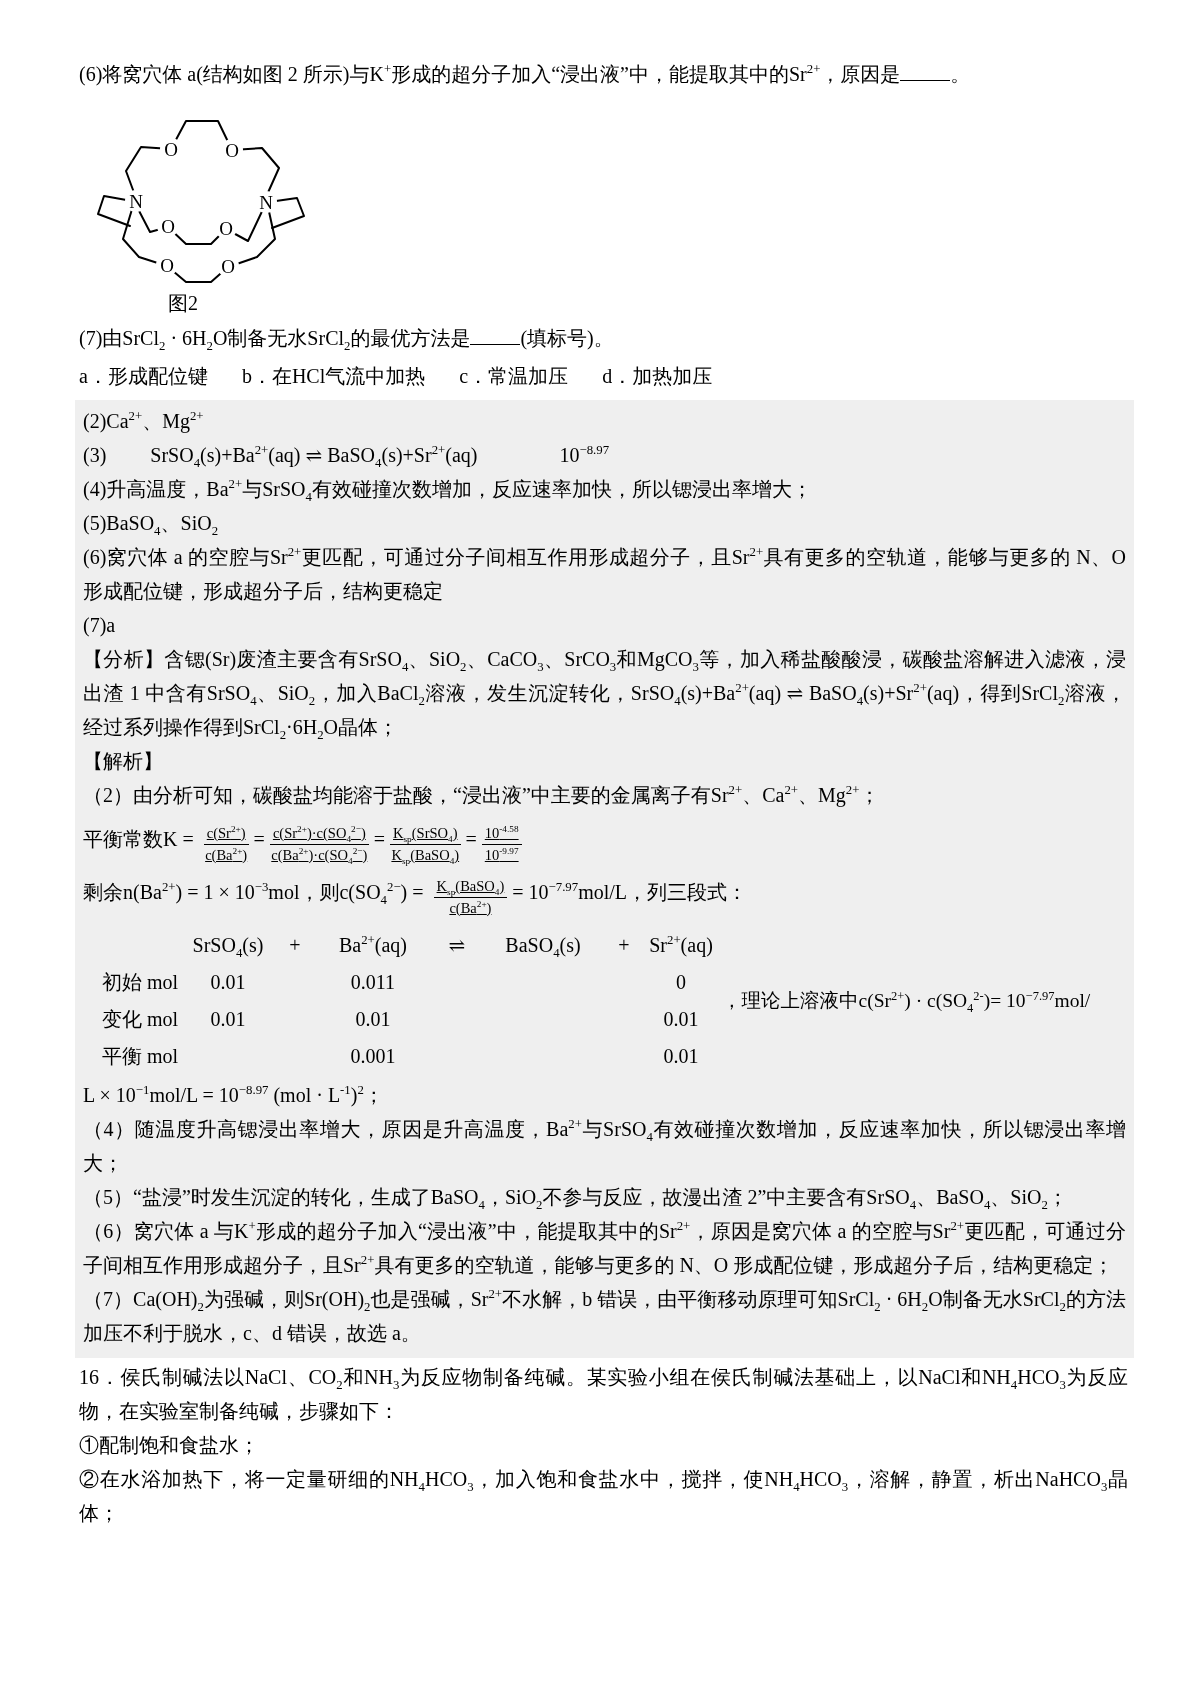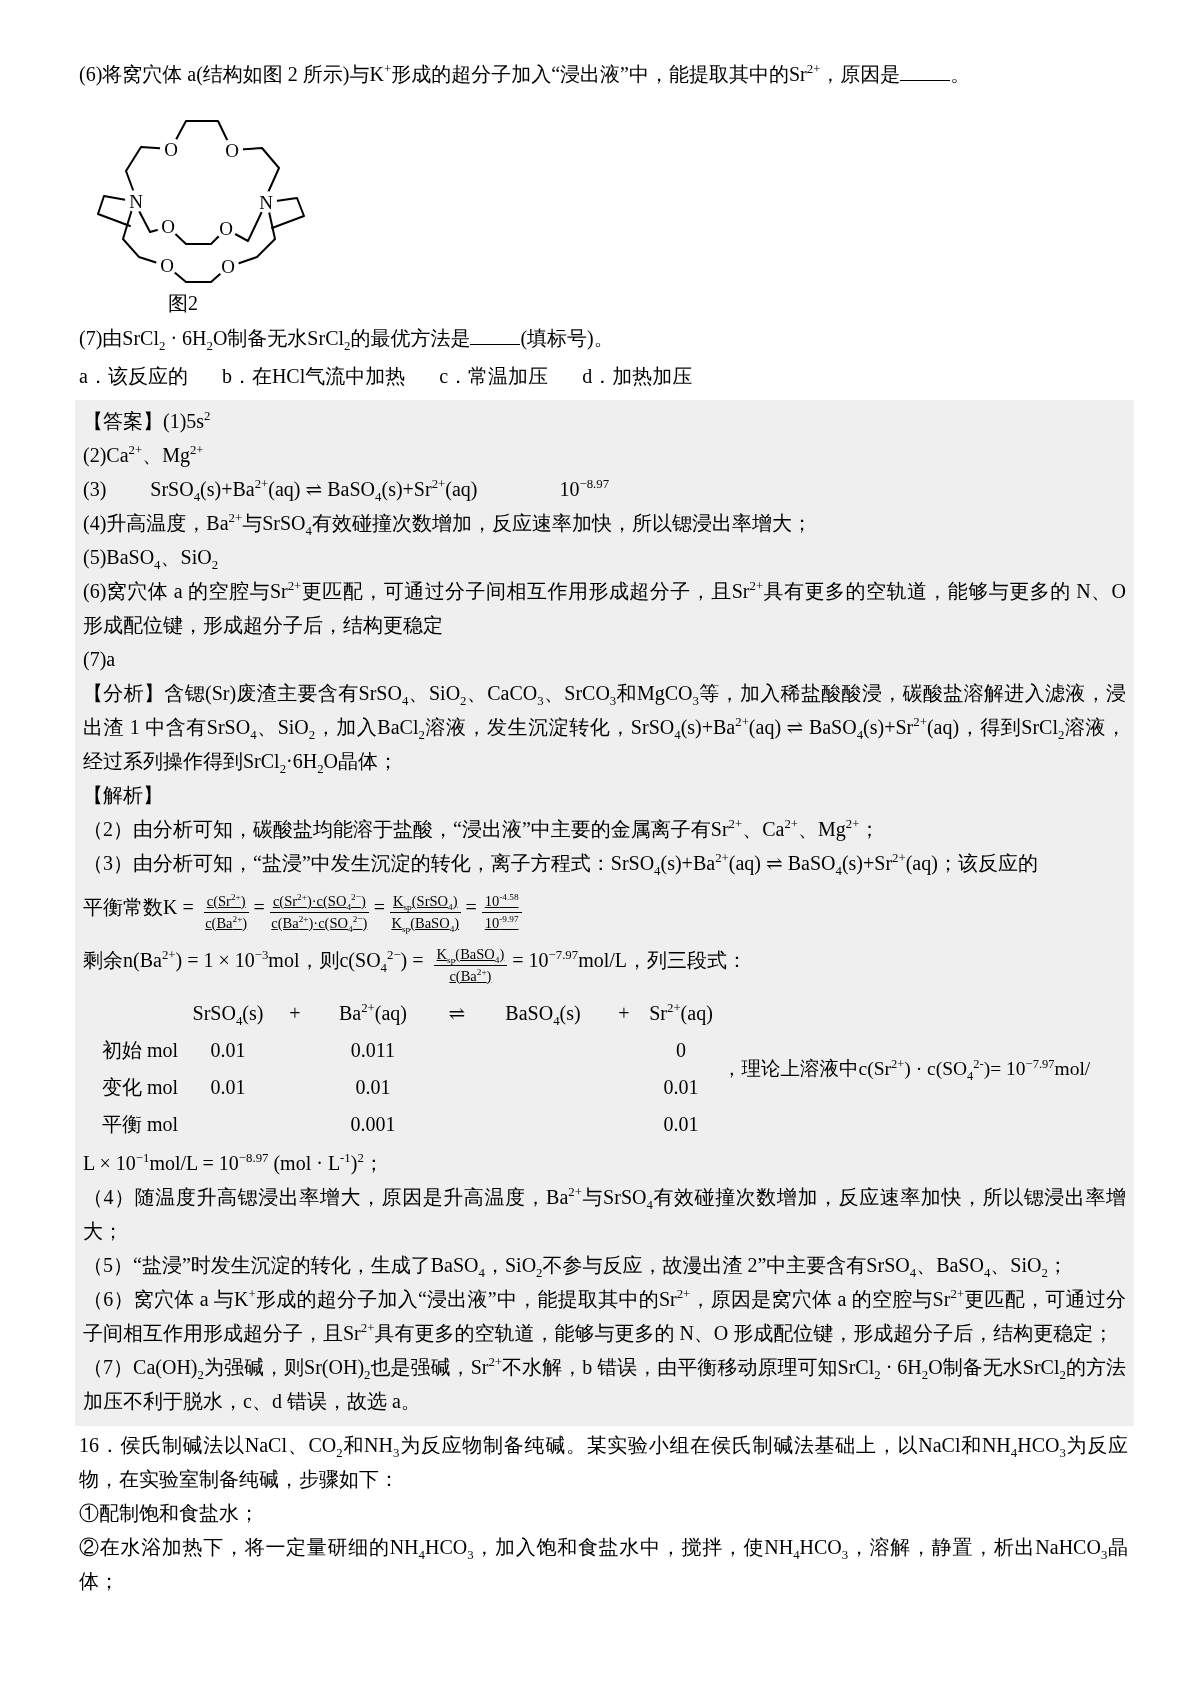--- a/index.html
+++ b/index.html
@@ -80,39 +80,37 @@
       </g>
     </svg>
     <div class="figcaption">图2</div>
   </div>
 
   <p class="line top-line mt2">
     <span>(7)由SrCl<sub>2</sub> · 6H<sub>2</sub>O制备无水SrCl<sub>2</sub>的最优方法是</span><span class="blank"></span><span>(填标号)。</span>
   </p>
 
   <p class="line top-line opts">
-    <span class="opt">a．该反应的</span><span class="opt">b．在HCl气流中加热</span><span class="opt">c．常温加压</span><span class="opt">d．加热加压</span>
+    <span class="opt">a．形成配位键</span><span class="opt">b．在HCl气流中加热</span><span class="opt">c．常温加压</span><span class="opt">d．加热加压</span>
   </p>
 
   <div class="answer-block">
-    <p class="line"><span>【答案】</span><span>(1)5s<sup>2</sup></span></p>
     <p class="line">(2)Ca<sup>2+</sup>、Mg<sup>2+</sup></p>
     <p class="line">
       <span>(3)</span><span class="a3-eq">SrSO<sub>4</sub>(s)+Ba<sup>2+</sup>(aq) ⇌ BaSO<sub>4</sub>(s)+Sr<sup>2+</sup>(aq)</span><span class="a3-k">10<sup>−8.97</sup></span>
     </p>
     <p class="line">(4)升高温度，Ba<sup>2+</sup>与SrSO<sub>4</sub>有效碰撞次数增加，反应速率加快，所以锶浸出率增大；</p>
     <p class="line">(5)BaSO<sub>4</sub>、SiO<sub>2</sub></p>
     <p class="para">(6)窝穴体 a 的空腔与Sr<sup>2+</sup>更匹配，可通过分子间相互作用形成超分子，且Sr<sup>2+</sup>具有更多的空轨道，能够与更多的 N、O 形成配位键，形成超分子后，结构更稳定</p>
     <p class="line">(7)a</p>
 
     <p class="para"><span>【分析】</span><span>含锶(Sr)废渣主要含有SrSO<sub>4</sub>、SiO<sub>2</sub>、CaCO<sub>3</sub>、SrCO<sub>3</sub>和MgCO<sub>3</sub>等，加入稀盐酸酸浸，碳酸盐溶解进入滤液，浸出渣 1 中含有SrSO<sub>4</sub>、SiO<sub>2</sub>，加入BaCl<sub>2</sub>溶液，发生沉淀转化，SrSO<sub>4</sub>(s)+Ba<sup>2+</sup>(aq) ⇌ BaSO<sub>4</sub>(s)+Sr<sup>2+</sup>(aq)，得到SrCl<sub>2</sub>溶液，经过系列操作得到SrCl<sub>2</sub>·6H<sub>2</sub>O晶体；</span></p>
 
     <p class="line">【解析】</p>
     <p class="line">（2）由分析可知，碳酸盐均能溶于盐酸，“浸出液”中主要的金属离子有Sr<sup>2+</sup>、Ca<sup>2+</sup>、Mg<sup>2+</sup>；</p>
-    <p class="para">（3）由分析可知，“盐浸”中发生沉淀的转化，离子方程式：SrSO<sub>4</sub>(s)+Ba<sup>2+</sup>(aq) ⇌ BaSO<sub>4</sub>(s)+Sr<sup>2+</sup>(aq)；该反应的</p>
 
     <div class="eqline">
       <span class="txt">平衡常数K = </span>
       <span class="frac">
           <span class="num">c(Sr<sup>2+</sup>)</span>
           <span class="den">c(Ba<sup>2+</sup>)</span>
         </span>
       <span class="txt">=</span>
       <span class="frac">
           <span class="num">c(Sr<sup>2+</sup>)·c(SO<sub>4</sub><sup>2−</sup>)</span>

